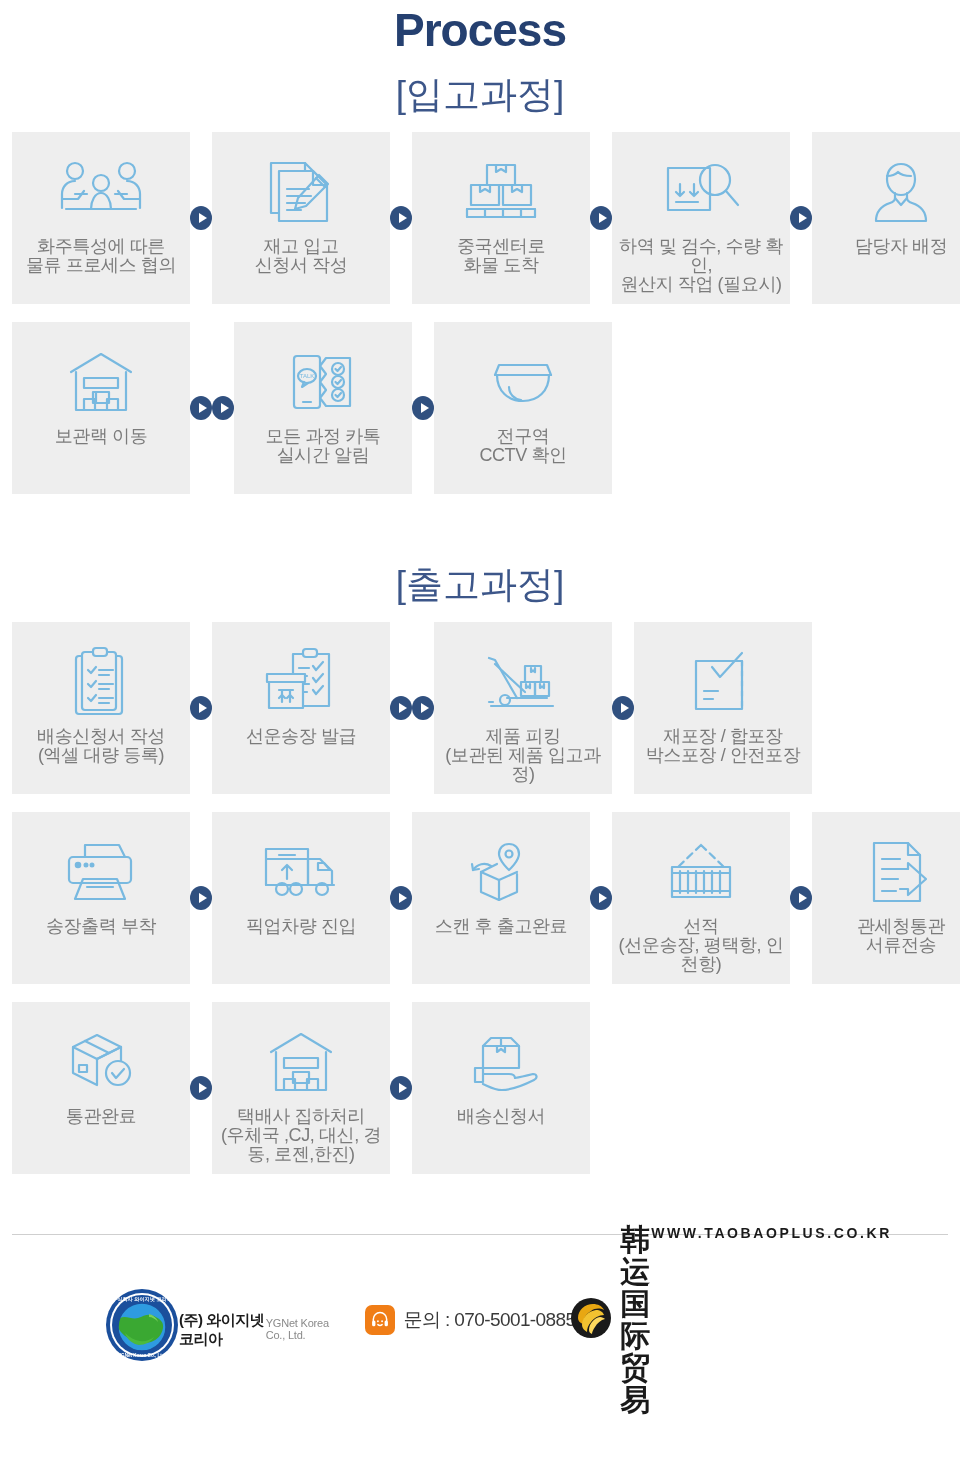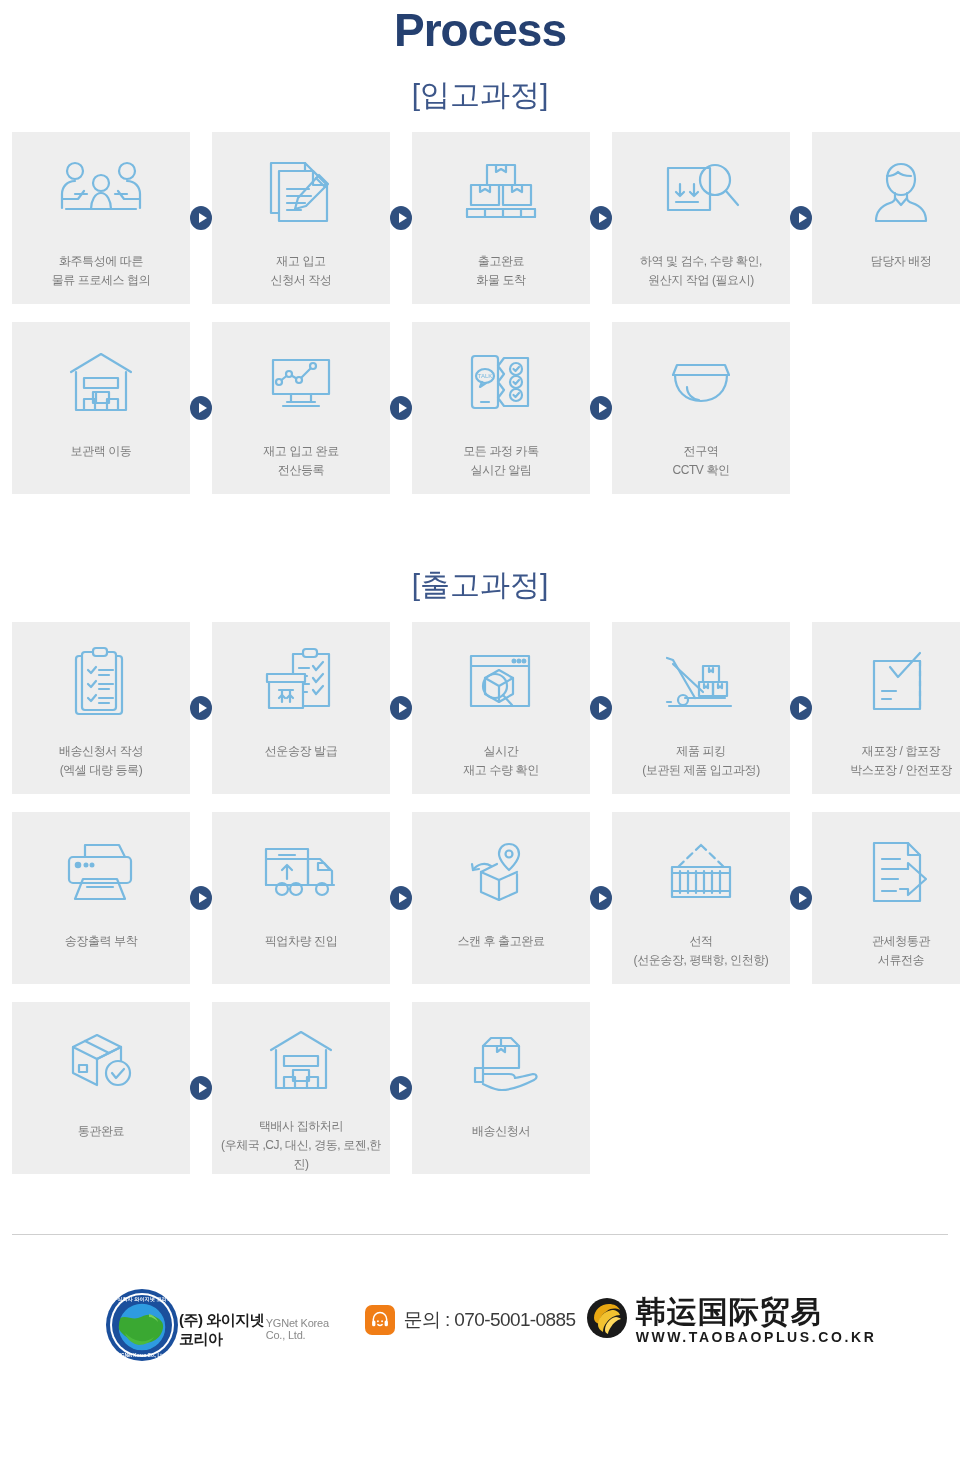--- a/index.html
+++ b/index.html
@@ -10,42 +10,42 @@
     position:relative;overflow:hidden;
   }
   .page{width:960px;height:1460px;position:relative;}
 
   
   .main-title{
     text-align:center;font-size:46px;line-height:52px;font-weight:bold;
     color:#254070;letter-spacing:-1px;padding-top:4px;margin:0;
   }
   .section-title{
-    text-align:center;font-size:30px;line-height:34px;font-weight:500;
+    text-align:center;font-size:37px;line-height:34px;font-weight:500;
     color:#3c5689;margin:0;
   }
   .sec1-title{padding-top:22px;}
   .sec2-title{padding-top:0;}
 
   
   .row{
     display:flex;flex-direction:row;align-items:flex-start;
     padding-left:12px;
   }
   .card{
     width:178px;height:172px;background:#eeeeee;
     display:flex;flex-direction:column;align-items:center;
     box-sizing:border-box;padding-top:18px;flex:0 0 auto;
   }
   .icon-box{
     height:86px;width:100%;display:flex;align-items:center;justify-content:center;
   }
   .icon-box svg{display:block;}
   .card-label{
-    margin-top:16px;text-align:center;font-size:12px;line-height:19px;
+    margin-top:1px;text-align:center;font-size:18px;line-height:19px;
     color:#7b7b7b;letter-spacing:-0.4px;white-space:pre-line;
     padding:0 6px;
   }
   .arrow-cell{
     width:22px;flex:0 0 auto;height:172px;
     display:flex;align-items:center;justify-content:center;
   }
   .arrow-circle{
     width:24px;height:24px;border-radius:50%;background:#30507f;
     display:flex;align-items:center;justify-content:center;
@@ -87,21 +87,21 @@
     width:30px;height:30px;border-radius:7px;background:#f07d16;
     display:flex;align-items:center;justify-content:center;
   }
   .contact-text{
     font-size:19px;color:#3a3a3a;letter-spacing:-0.6px;
   }
   .partner{
     display:flex;align-items:center;gap:6px;width:250px;justify-content:center;
     margin-top:-14px;
   }
-  .partner-text{display:flex;flex-direction:column;align-items:flex-start;}
+  .partner-text{display:flex;align-items:flex-start;}
   .partner-cn{
     font-size:30px;font-weight:bold;color:#1a1a1a;letter-spacing:1px;line-height:32px;
   }
   .partner-url{
     font-size:14px;font-weight:bold;color:#1a1a1a;letter-spacing:2.6px;
     margin-top:1px;
   }
 </style>
 </head>
 <body>
@@ -168,21 +168,21 @@
           <path d="M35 6v7l5-3 5 3V6"></path>
           <rect x="10" y="26" width="28" height="20"></rect>
           <path d="M19 26v7l5-3 5 3v-7"></path>
           <rect x="42" y="26" width="28" height="20"></rect>
           <path d="M51 26v7l5-3 5 3v-7"></path>
           <path d="M6 50h68"></path>
           <path d="M6 50v8M24 50v8M42 50v8M60 50v8M74 50v8"></path>
           <path d="M6 58h68"></path>
         </svg>
       </div>
-      <div class="card-label">출고완료
+      <div class="card-label">중국센터로
 화물 도착</div>
     </div>
     <div class="arrow-cell">
       <div class="arrow-circle">
           <span class="tri"></span>
         </div>
     </div>
 
     <div class="card">
       <div class="icon-box">
@@ -235,37 +235,20 @@
         </svg>
       </div>
       <div class="card-label">보관랙 이동</div>
     </div>
     <div class="arrow-cell">
       <div class="arrow-circle">
           <span class="tri"></span>
         </div>
     </div>
 
-    <div class="card">
-      <div class="icon-box">
-        <svg width="80" height="66" viewBox="0 0 80 66" fill="none" stroke="#78b9e0" stroke-width="2.2" stroke-linecap="round" stroke-linejoin="round">
-          <path d="M12 10h56v34H12z"></path>
-          <path d="M18 32l10-8 10 6 14-14"></path>
-          <circle cx="18" cy="32" r="3" fill="#eeeeee"></circle>
-          <circle cx="28" cy="24" r="3" fill="#eeeeee"></circle>
-          <circle cx="38" cy="30" r="3" fill="#eeeeee"></circle>
-          <circle cx="52" cy="16" r="3" fill="#eeeeee"></circle>
-          <path d="M30 44v8M50 44v8"></path>
-          <path d="M22 56h36"></path>
-          <path d="M26 52h28"></path>
-        </svg>
-      </div>
-      <div class="card-label">재고 입고 완료
-전산등록</div>
-    </div>
     <div class="arrow-cell">
       <div class="arrow-circle">
           <span class="tri"></span>
         </div>
     </div>
 
     <div class="card">
       <div class="icon-box">
         <svg width="74" height="70" viewBox="0 0 74 70" fill="none" stroke="#78b9e0" stroke-width="2.2" stroke-linecap="round" stroke-linejoin="round">
           <rect x="8" y="8" width="26" height="52" rx="3"></rect>
@@ -356,37 +339,20 @@
         </svg>
       </div>
       <div class="card-label">선운송장 발급</div>
     </div>
     <div class="arrow-cell">
       <div class="arrow-circle">
           <span class="tri"></span>
         </div>
     </div>
 
-    <div class="card">
-      <div class="icon-box">
-        <svg width="76" height="70" viewBox="0 0 76 70" fill="none" stroke="#78b9e0" stroke-width="2.2" stroke-linecap="round" stroke-linejoin="round">
-          <rect x="8" y="8" width="58" height="50"></rect>
-          <path d="M8 18h58"></path>
-          <circle cx="56" cy="13" r="1.4" fill="#78b9e0"></circle>
-          <circle cx="61" cy="13" r="1.4" fill="#78b9e0"></circle>
-          <circle cx="51" cy="13" r="1.4" fill="#78b9e0"></circle>
-          <path d="M36 22l14 8v16l-14 8-14-8V30z"></path>
-          <path d="M22 30l14 8 14-8M36 38v16"></path>
-          <circle cx="32" cy="38" r="12"></circle>
-          <path d="M40 47l9 10"></path>
-        </svg>
-      </div>
-      <div class="card-label">실시간
-재고 수량 확인</div>
-    </div>
     <div class="arrow-cell">
       <div class="arrow-circle">
           <span class="tri"></span>
         </div>
     </div>
 
     <div class="card">
       <div class="icon-box">
         <svg width="84" height="66" viewBox="0 0 84 66" fill="none" stroke="#78b9e0" stroke-width="2.2" stroke-linecap="round" stroke-linejoin="round">
           <path d="M8 8l6 2 22 38"></path>

